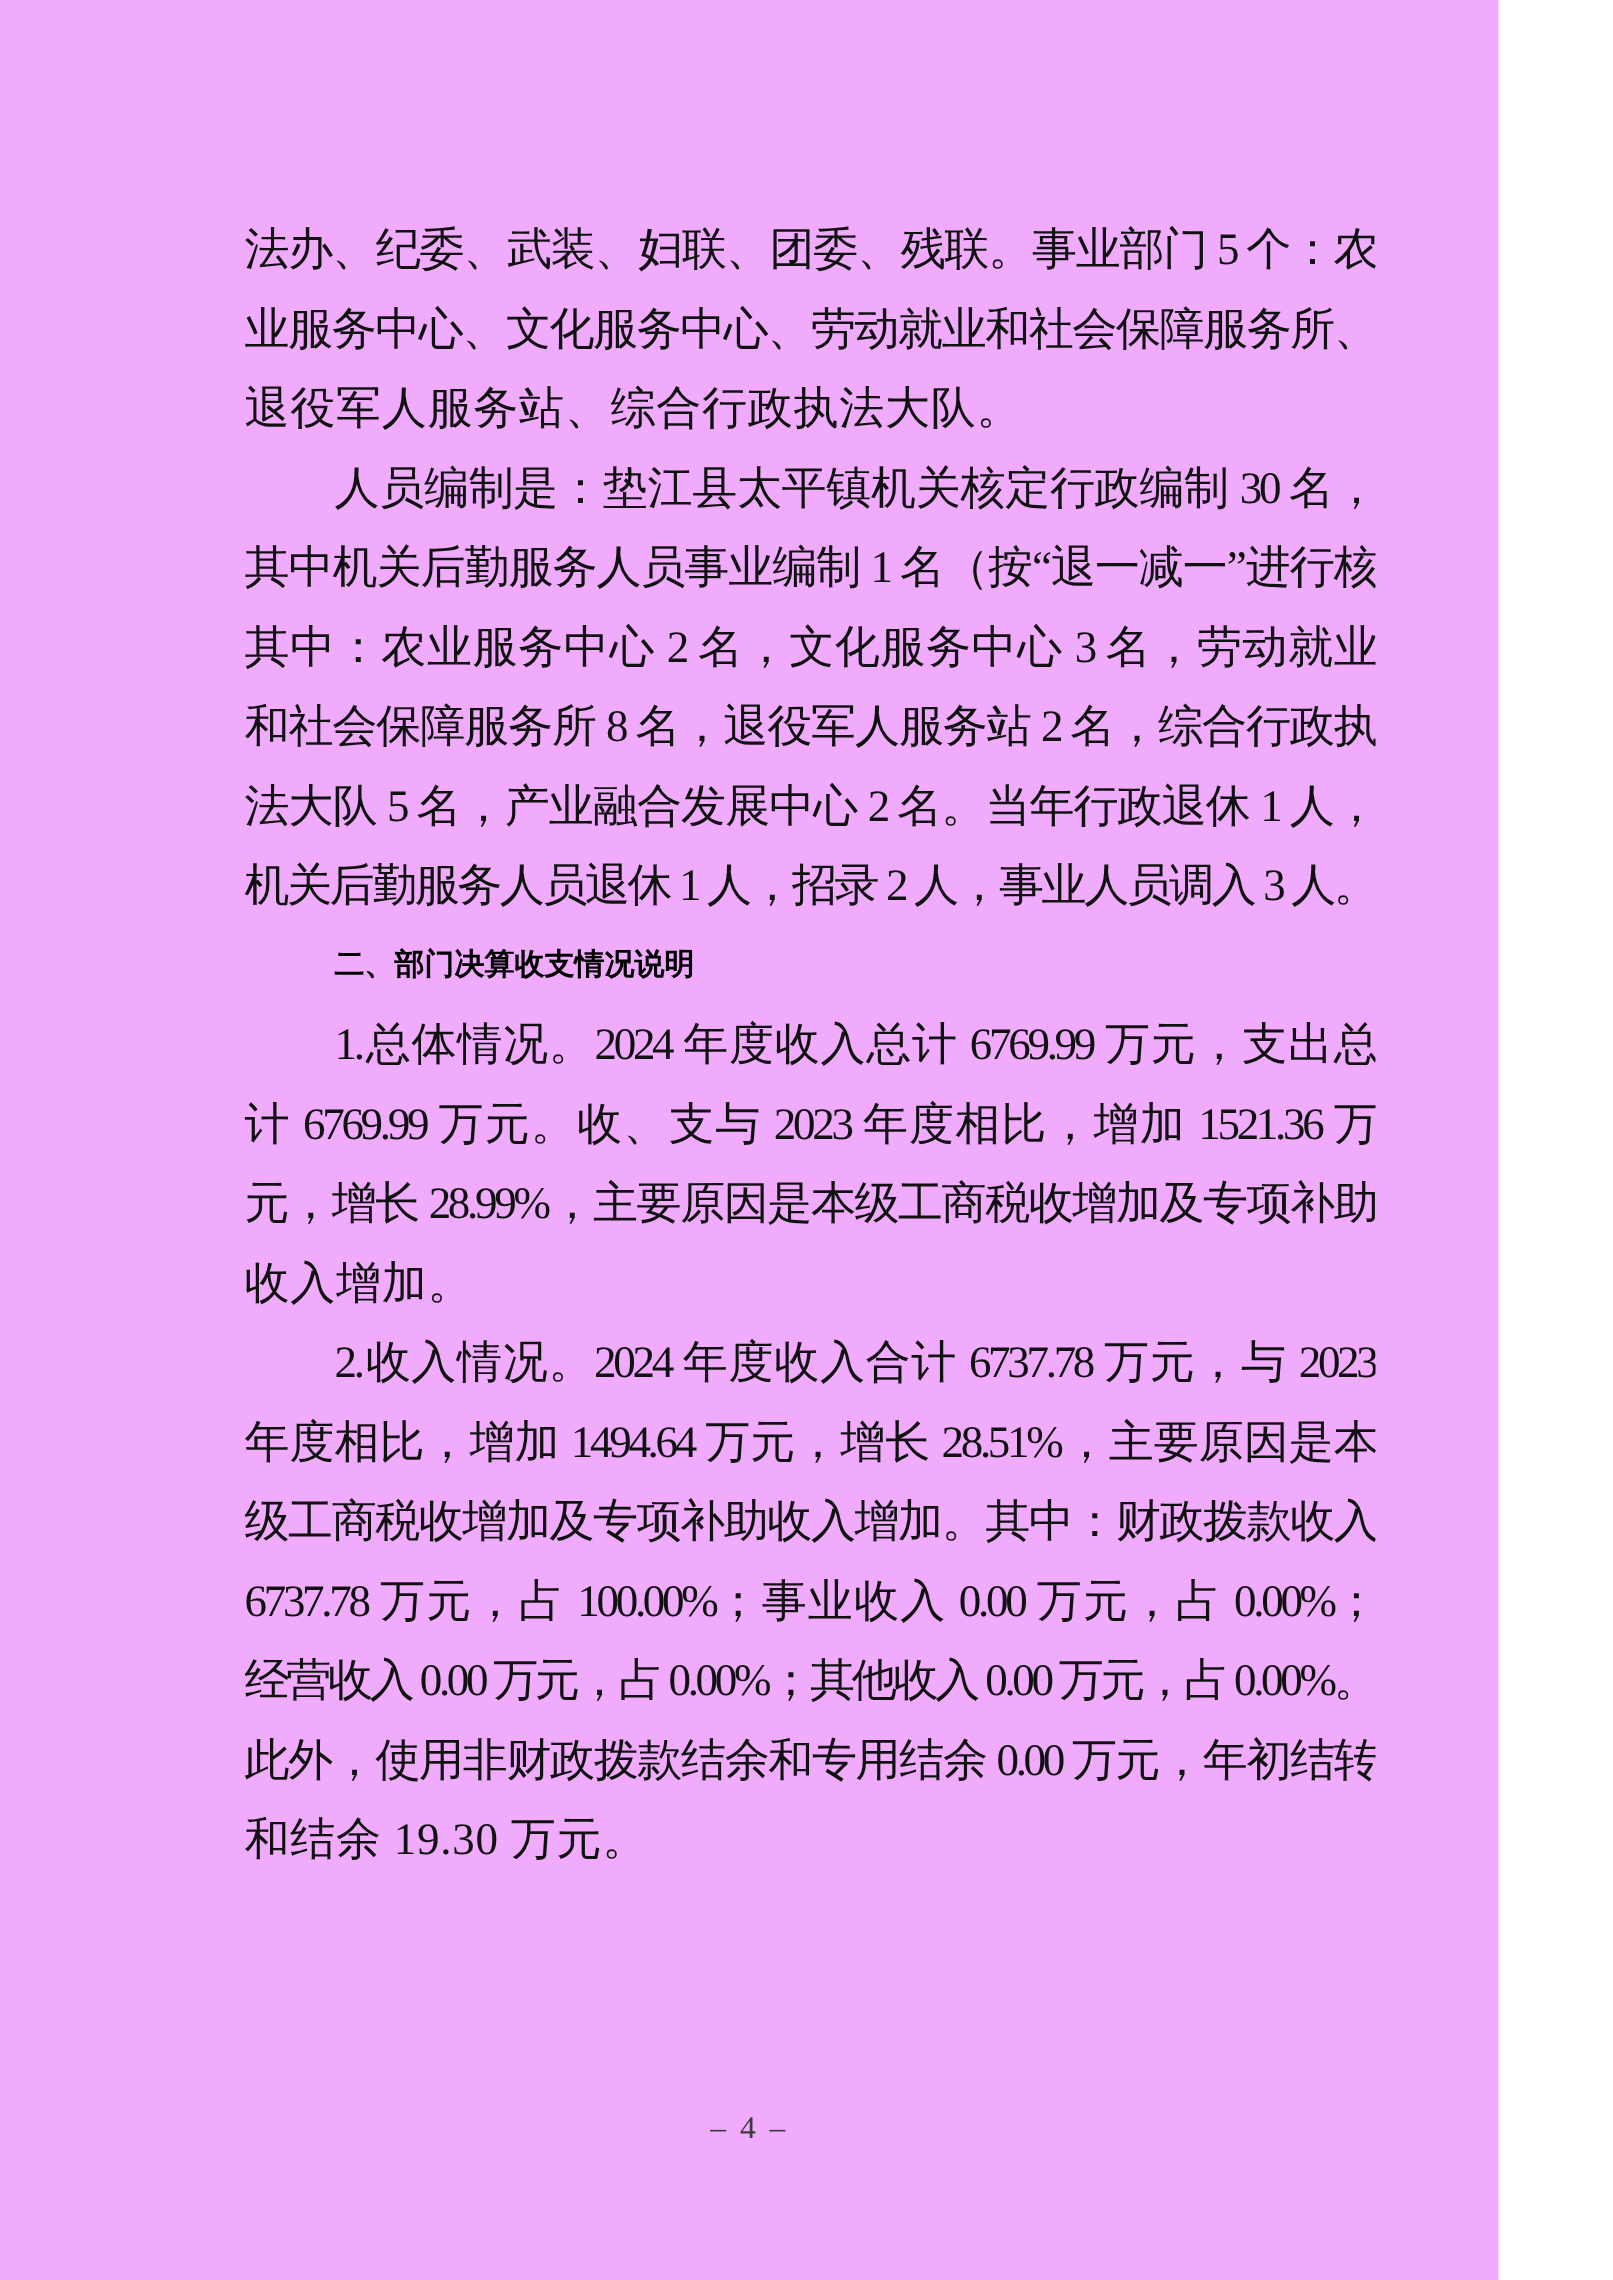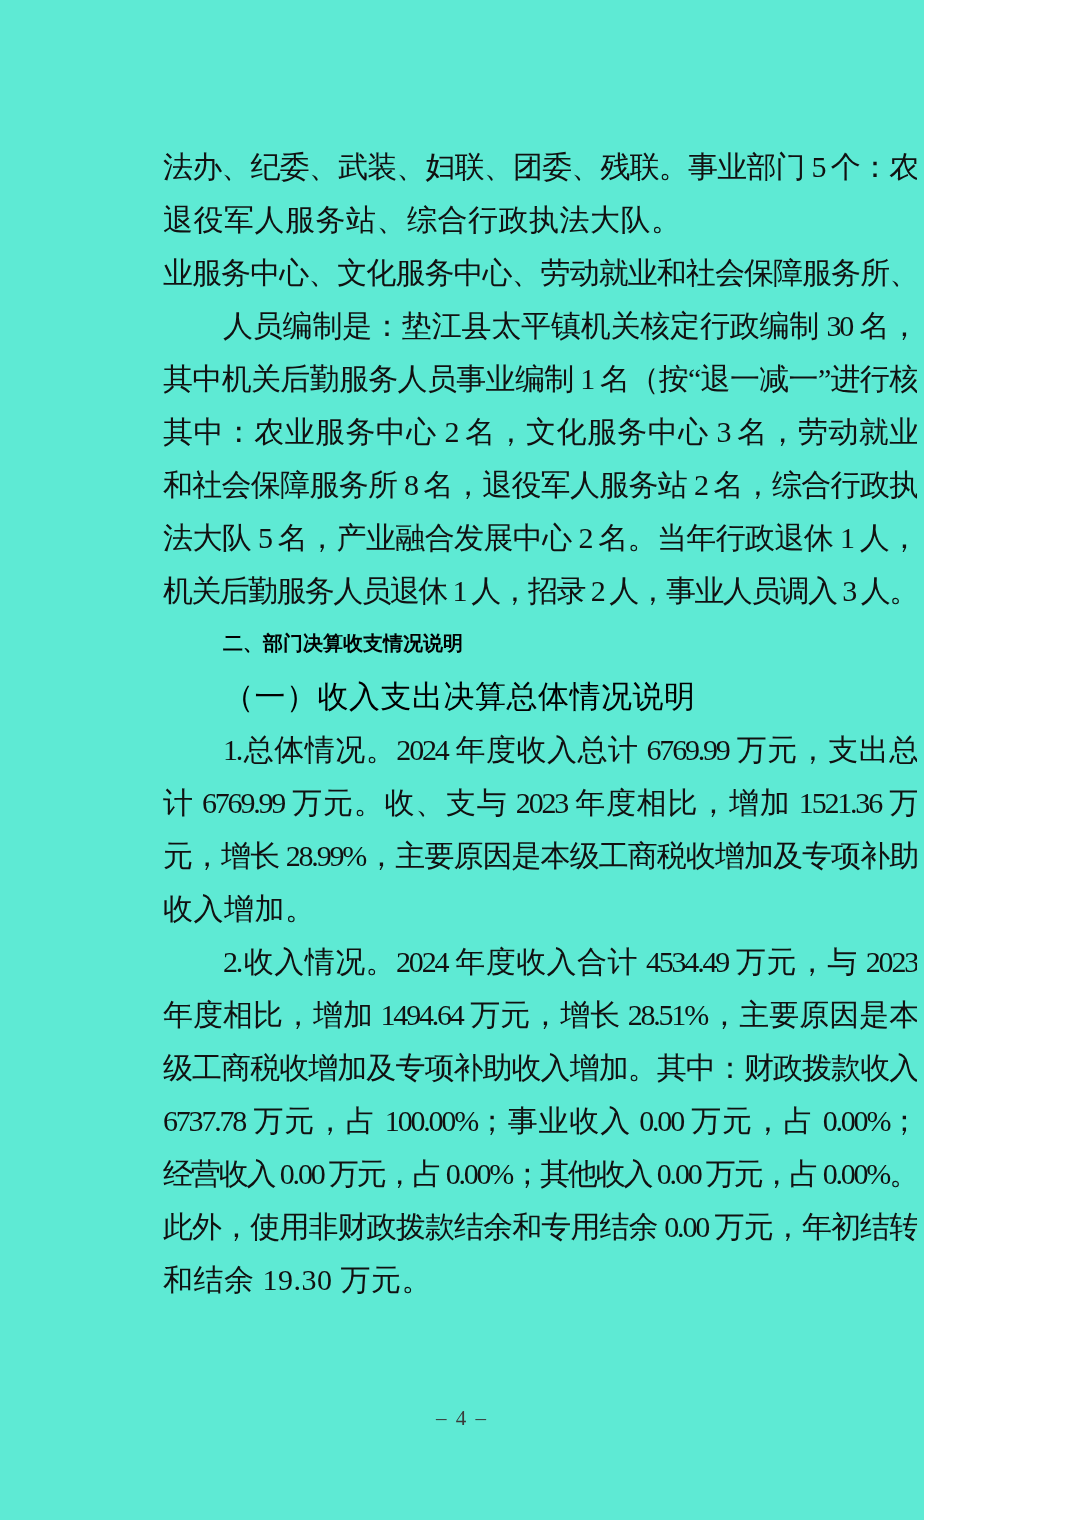--- a/index.html
+++ b/index.html
@@ -1,21 +1,21 @@
 <!DOCTYPE html>
 <html><head>
 <meta charset="utf-8">
 <style>
   * { margin: 0; padding: 0; box-sizing: border-box; }
   html, body { background: #ffffff; }
   .page {
     position: relative;
-    width: 924px;
+    width: 999px;
     height: 1520px;
-    background: #5eead4;
+    background: #f0abfc;
     color: #111111;
     font-family: "Liberation Serif", serif;
     overflow: hidden;
   }
   .content {
     position: absolute;
     top: 140px;
     left: 163px;
     width: 754px;
   }
@@ -64,35 +64,34 @@
     letter-spacing: 2px;
     font-family: "Liberation Serif", serif;
   }
 </style>
 </head>
 <body>
 
 <div class="page">
   <div class="content">
     <div class="line">法办、纪委、武装、妇联、团委、残联。事业部门 5 个：农</div>
+    <div class="line">业服务中心、文化服务中心、劳动就业和社会保障服务所、</div>
     <div class="line para-end">退役军人服务站、综合行政执法大队。</div>
-    <div class="line">业服务中心、文化服务中心、劳动就业和社会保障服务所、</div>
     <div class="line indent">人员编制是：垫江县太平镇机关核定行政编制 30 名，</div>
     <div class="line">其中机关后勤服务人员事业编制 1 名（按“退一减一”进行核</div>
     <div class="line">其中：农业服务中心 2 名，文化服务中心 3 名，劳动就业</div>
     <div class="line">和社会保障服务所 8 名，退役军人服务站 2 名，综合行政执</div>
     <div class="line">法大队 5 名，产业融合发展中心 2 名。当年行政退休 1 人，</div>
     <div class="line">机关后勤服务人员退休 1 人，招录 2 人，事业人员调入 3 人。</div>
     <div class="line heading-hei indent">二、部门决算收支情况说明</div>
-    <div class="line heading-kai indent">（一）收入支出决算总体情况说明</div>
     <div class="line indent">1.总体情况。2024 年度收入总计 6769.99 万元，支出总</div>
     <div class="line">计 6769.99 万元。收、支与 2023 年度相比，增加 1521.36 万</div>
     <div class="line">元，增长 28.99%，主要原因是本级工商税收增加及专项补助</div>
     <div class="line para-end">收入增加。</div>
-    <div class="line indent">2.收入情况。2024 年度收入合计 4534.49 万元，与 2023</div>
+    <div class="line indent">2.收入情况。2024 年度收入合计 6737.78 万元，与 2023</div>
     <div class="line">年度相比，增加 1494.64 万元，增长 28.51%，主要原因是本</div>
     <div class="line">级工商税收增加及专项补助收入增加。其中：财政拨款收入</div>
     <div class="line">6737.78 万元，占 100.00%；事业收入 0.00 万元，占 0.00%；</div>
     <div class="line">经营收入 0.00 万元，占 0.00%；其他收入 0.00 万元，占 0.00%。</div>
     <div class="line">此外，使用非财政拨款结余和专用结余 0.00 万元，年初结转</div>
     <div class="line para-end">和结余 19.30 万元。</div>
   </div>
   <div class="footer">– 4 –</div>
 </div>
 

